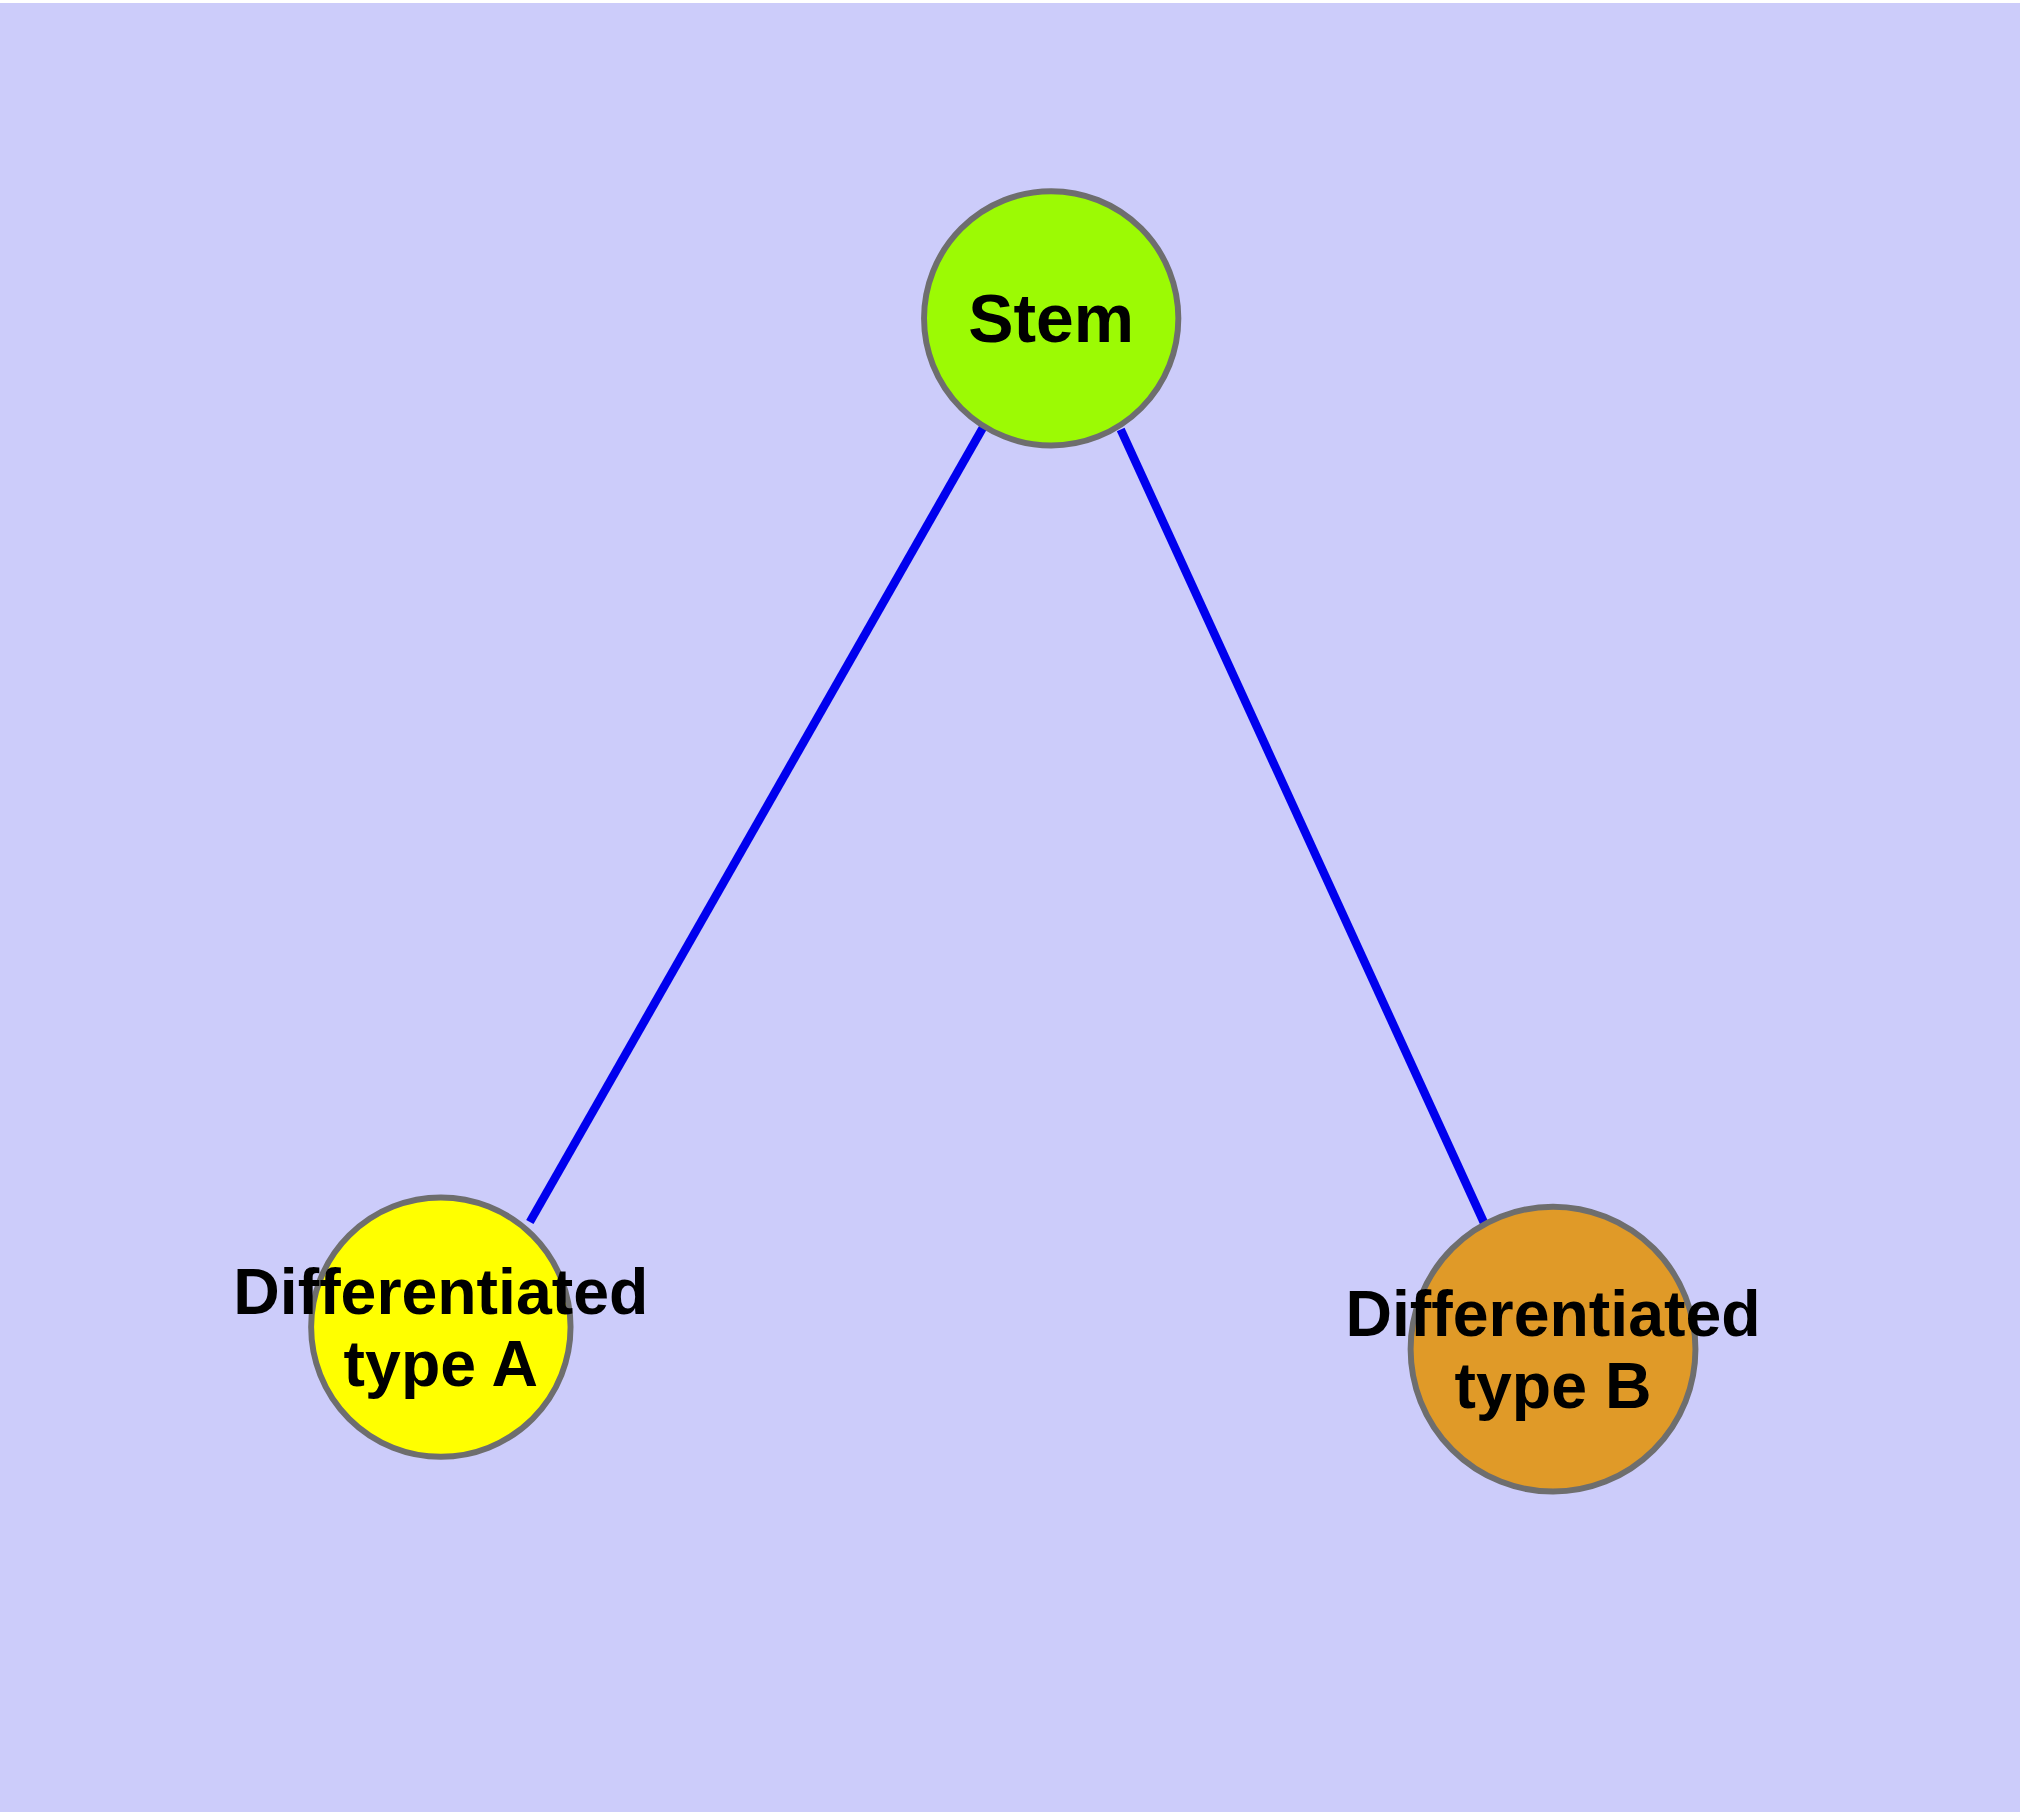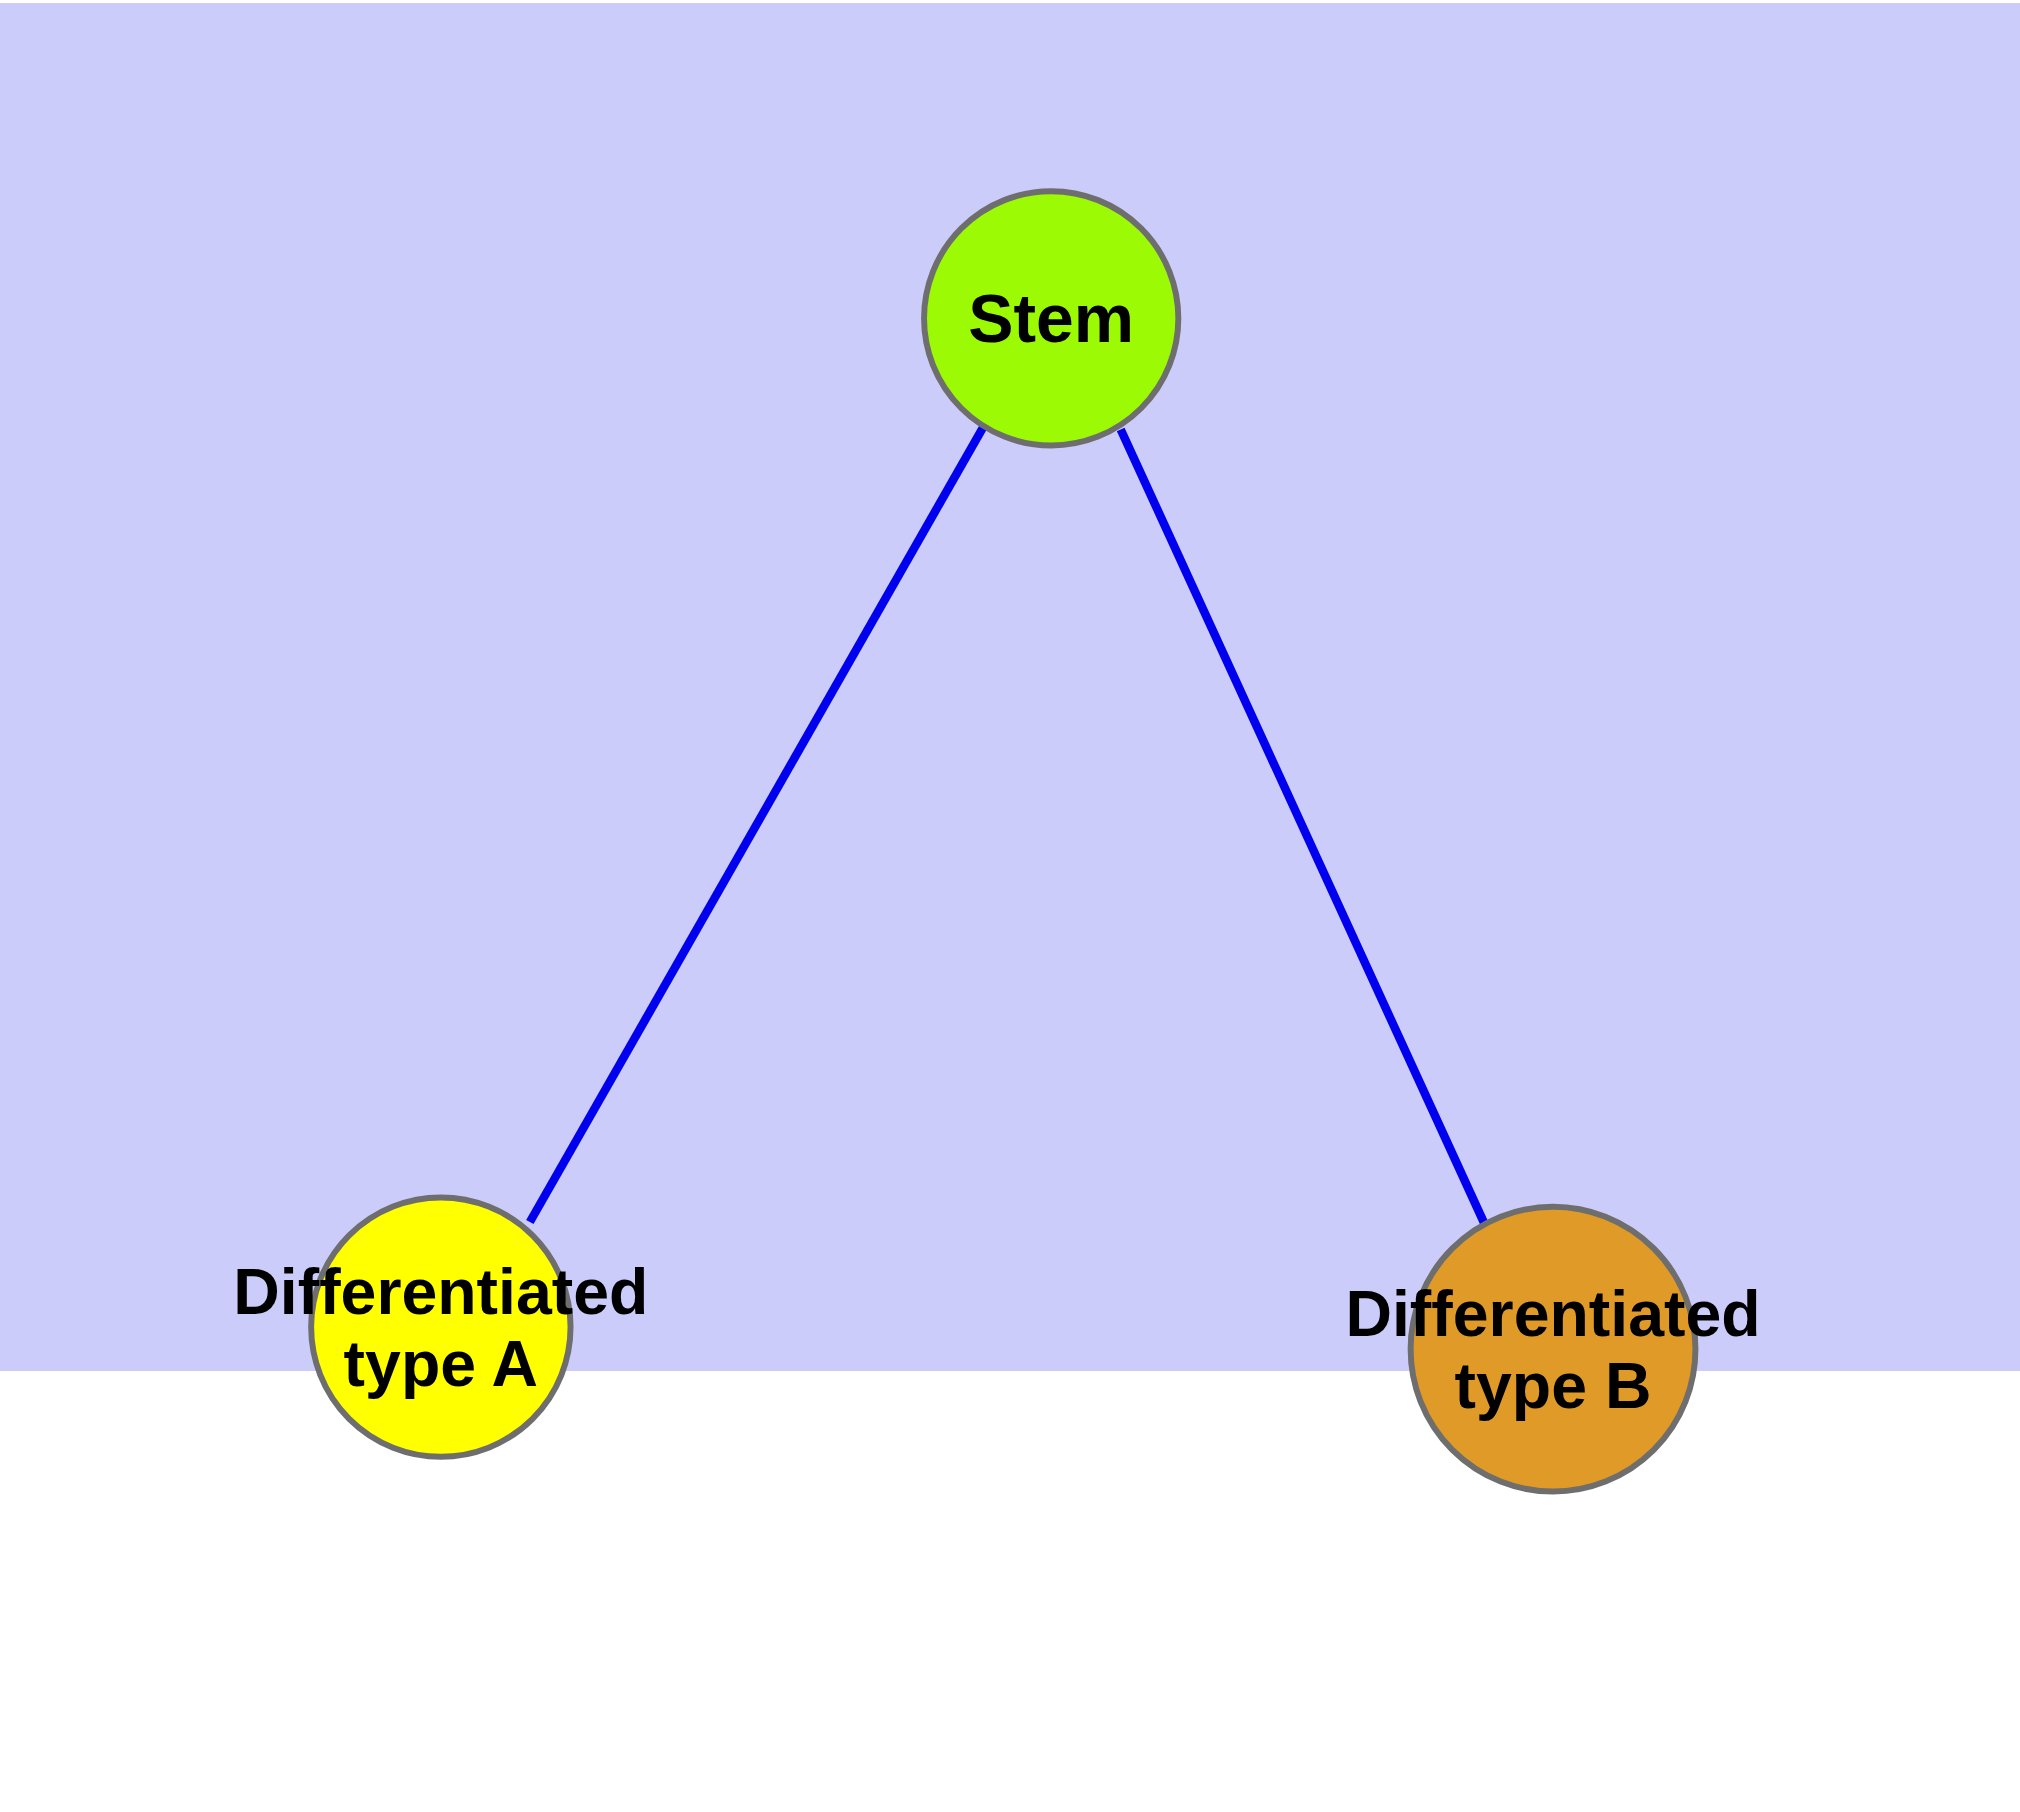--- a/index.html
+++ b/index.html
@@ -48,21 +48,21 @@
     fill: #000000;
     text-anchor: middle;
     paint-order: normal;
     white-space: pre;
   }
 </style>
 </head>
 <body>
 
 <div id="canvas" style="width: 2021px; height: 1812px;">
-  <div id="plot-area" style="background: rgb(204, 204, 250); width: 2021px; height: 1368px;">
+  <div id="plot-area" style="background: rgb(204, 204, 250); width: 2021px; height: 1809px;">
     <svg id="graph-svg" viewBox="0 0 2384 2134" style="width: 2021px; height: 1809px;">
 
       <g id="edges-group">
         <line class="edge-line" id="edge-0" x1="1160" y1="500" x2="625" y2="1438" stroke="#0000ee" stroke-width="10"></line>
         <line class="edge-line" id="edge-1" x1="1322" y1="503" x2="1752" y2="1442" stroke="#0000ee" stroke-width="10"></line>
       </g>
 
       <g id="nodes-group">
         <circle class="node-circle" id="node-circle-0" cx="1240" cy="372" r="150" fill="#9cfa04" stroke="#6e6e6e" stroke-width="7"></circle>
         <circle class="node-circle" id="node-circle-1" cx="520" cy="1562" r="153" fill="#ffff00" stroke="#6e6e6e" stroke-width="7"></circle>

